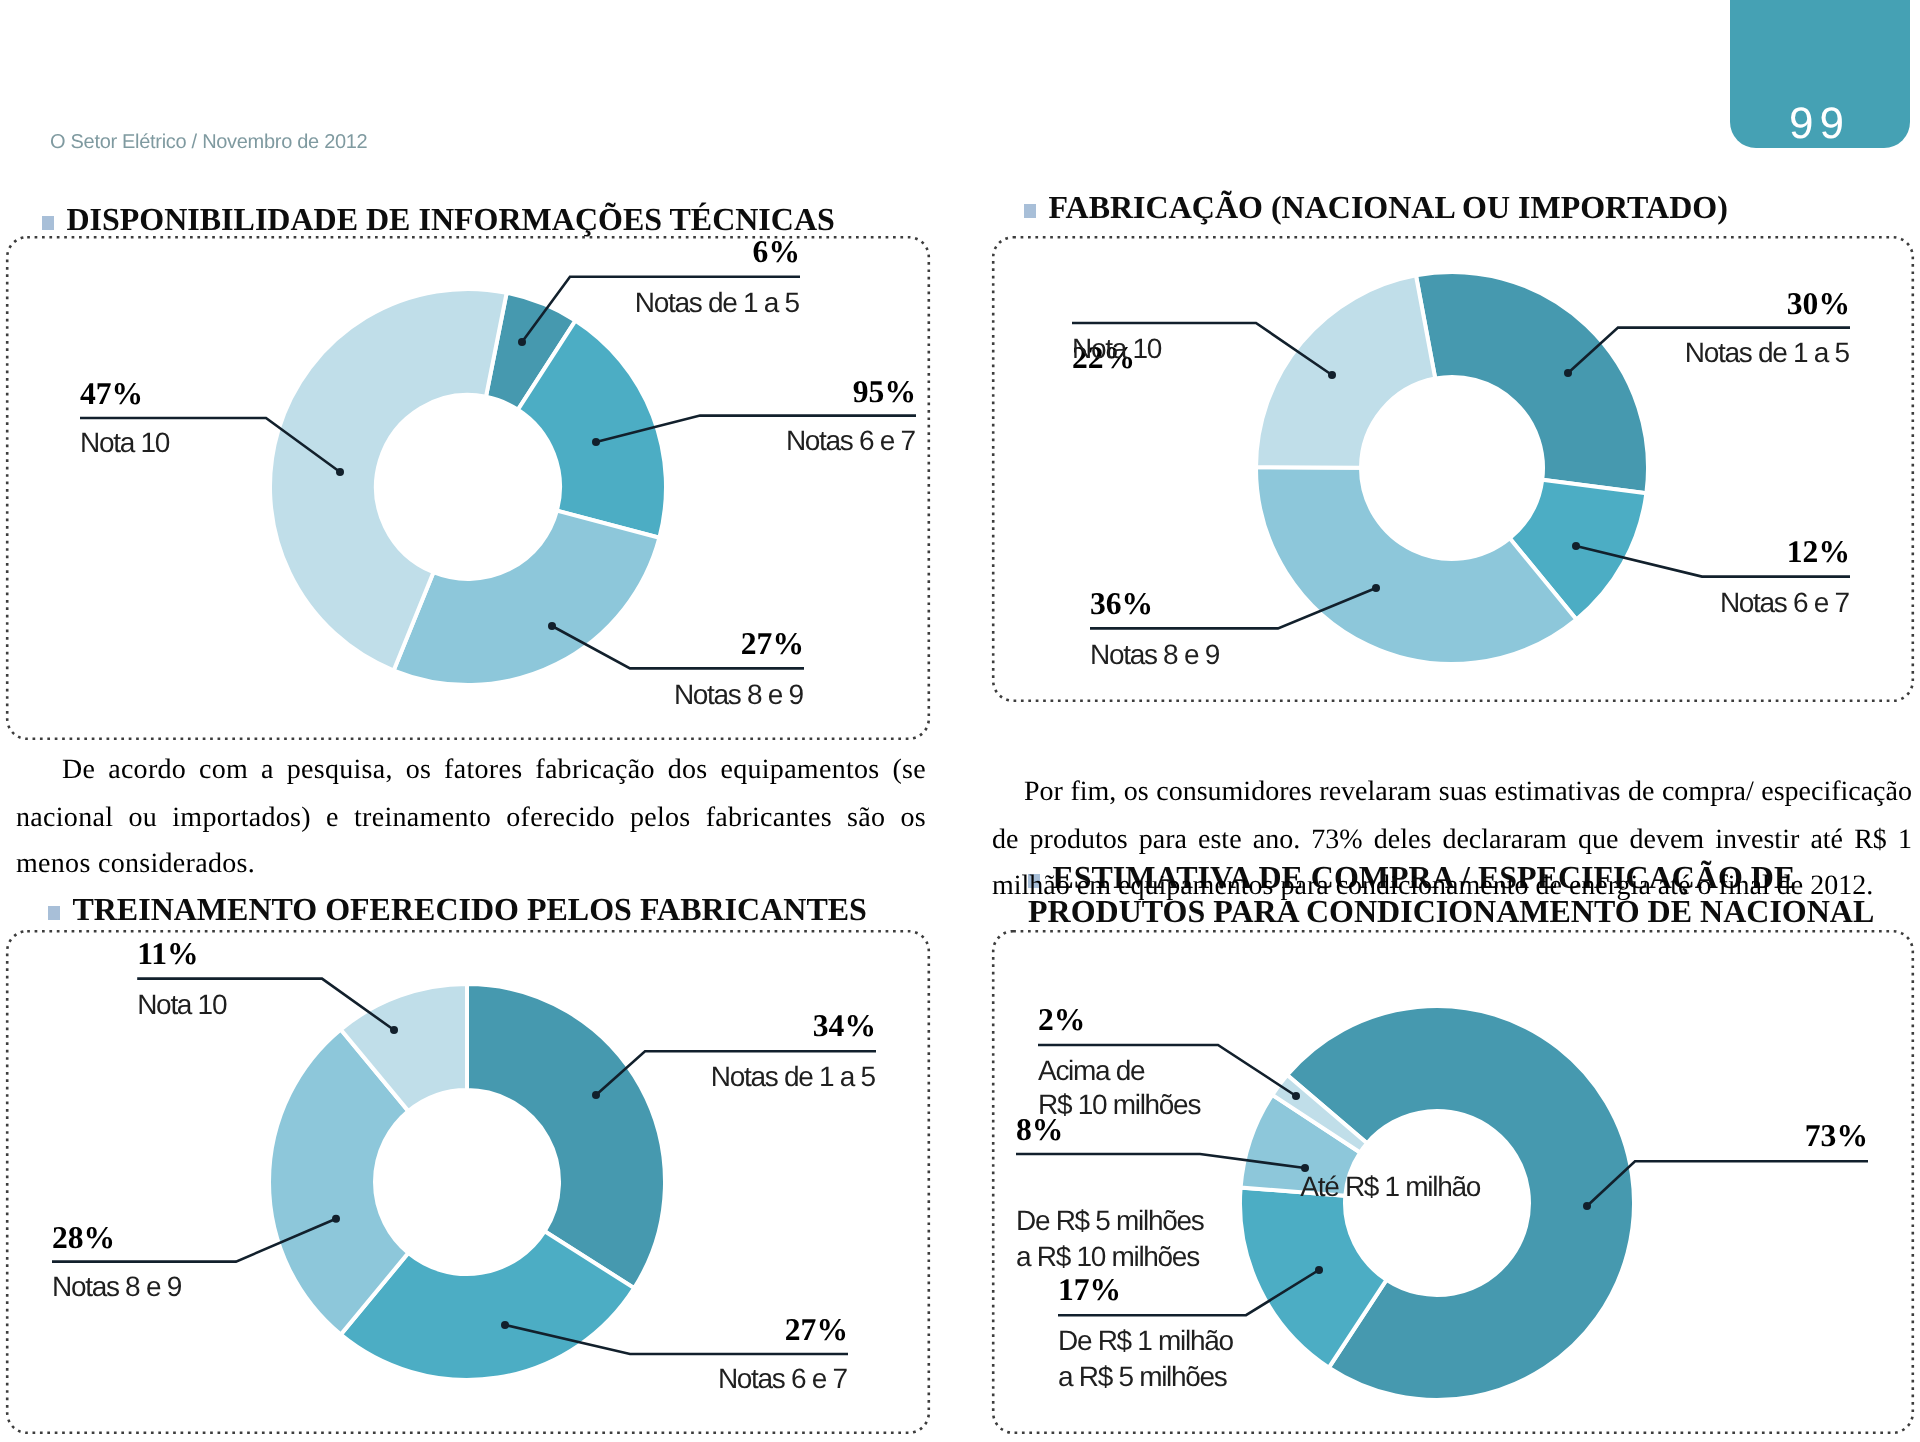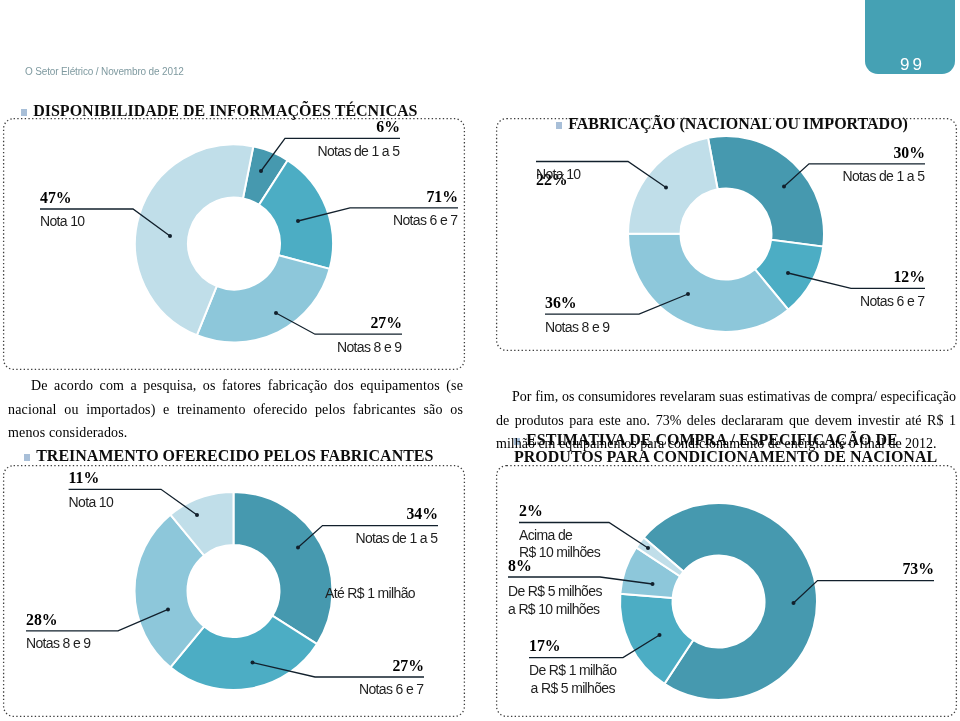--- a/index.html
+++ b/index.html
@@ -2,21 +2,21 @@
 <html><head>
 <meta charset="utf-8">
 <style>
   html,body{margin:0;padding:0;}
   body{width:960px;height:721px;background:#ffffff;position:relative;overflow:hidden;
        font-family:"Liberation Serif",serif;-webkit-font-smoothing:antialiased;}
 
   #page-number-badge{position:absolute;left:865px;top:-22px;width:90px;height:96px;
        border-radius:0 0 13px 13px;}
   #page-number-badge .num{position:absolute;right:30px;bottom:-0.5px;color:#ffffff;
-       font-family:"Liberation Sans",sans-serif;font-size:17px;letter-spacing:3px;font-weight:400;}
+       font-family:"Liberation Sans",sans-serif;font-size:22px;letter-spacing:3px;font-weight:400;}
 
   #running-head{position:absolute;left:3px;top:66px;
        font-family:"Liberation Sans",sans-serif;font-size:10px;letter-spacing:-0.15px;}
 
   .panel{position:absolute;box-sizing:border-box;}
   .panel svg{position:absolute;left:0;top:0;overflow:visible;}
 
   .chart-title{position:absolute;font-family:"Liberation Serif",serif;font-weight:bold;
        font-size:16px;color:#0d0d0d;letter-spacing:0px;line-height:17.2px;}
   .bullet{display:inline-block;width:6.2px;height:6.2px;background:#a8bfd8;
@@ -58,21 +58,21 @@
       <rect x="0.6" y="0.6" width="460.8" height="250.8" rx="10" ry="10" fill="none" stroke="#3d3d3d" stroke-width="1.3" stroke-dasharray="1.35 2.35" stroke-linecap="butt"></rect>
     </svg>
   </div>
 <div class="panel" id="panel3" style="left: 496px; top: 465px; width: 461px; height: 252px;">
     <svg width="461" height="252">
       <rect x="0.6" y="0.6" width="459.8" height="250.8" rx="10" ry="10" fill="none" stroke="#3d3d3d" stroke-width="1.3" stroke-dasharray="1.35 2.35" stroke-linecap="butt"></rect>
     </svg>
   </div>
 
 <div class="chart-title" id="title0" style="left: 21px; top: 102px; width: 440px;"><span class="bullet" style="background: rgb(168, 191, 216);"></span><span>DISPONIBILIDADE DE INFORMAÇÕES TÉCNICAS</span></div>
-<div class="chart-title" id="title1" style="left: 512px; top: 115px; width: 440px; text-align: center;"><span class="bullet" style="background: rgb(168, 191, 216);"></span><span>FABRICAÇÃO (NACIONAL OU IMPORTADO)</span></div>
+<div class="chart-title" id="title1" style="left: 512px; top: 96px; width: 440px;"><span class="bullet" style="background: rgb(168, 191, 216);"></span><span>FABRICAÇÃO (NACIONAL OU IMPORTADO)</span></div>
 <div class="chart-title" id="title2" style="left: 24px; top: 447px; width: 440px;"><span class="bullet" style="background: rgb(168, 191, 216);"></span><span>TREINAMENTO OFERECIDO PELOS FABRICANTES</span></div>
 <div class="chart-title" id="title3" style="left: 514px; top: 431px; width: 430px;"><span class="bullet" style="background: rgb(168, 191, 216);"></span><span>ESTIMATIVA DE COMPRA / ESPECIFICAÇÃO DE PRODUTOS PARA CONDICIONAMENTO DE NACIONAL</span></div>
 
 <div class="para" id="paraL" style="left: 8px; top: 374px; width: 455px;">De acordo com a pesquisa, os fatores fabricação dos equipamentos (se nacional ou importados) e treinamento oferecido pelos fabricantes são os menos considerados.</div>
 <div class="para" id="paraR" style="left: 496px; top: 357px; width: 460px; margin-top: 28px;">Por fim, os consumidores revelaram suas estimativas de compra/ especificação de produtos para este ano. 73% deles declararam que devem investir até R$ 1 milhão em equipamentos para condicionamento de energia até o final de 2012.</div>
 
 <div id="charts">
     <svg class="chart" width="960" height="721" style="left: 0px; top: 0px;">
       <path d="M253.3139418795967 146.4022572400802 A99 99 0 0 1 287.70171212964874 160.33073816400474 L258.95231068650344 204.85569652064868 A46 46 0 0 0 242.97415481274192 198.3838771014514 Z" fill="#4699af" stroke="#ffffff" stroke-width="2"></path>
       <path d="M287.70171212964874 160.33073816400474 A99 99 0 0 1 329.6934100996738 268.87264794016664 L278.4636046927777 255.28931116411783 A46 46 0 0 0 258.95231068650344 204.85569652064868 Z" fill="#4cadc4" stroke="#ffffff" stroke-width="2"></path>
@@ -126,21 +126,21 @@
       <circle cx="659.5" cy="635" r="2.0" fill="#12202c"></circle>
       <path d="M652.5 584 L600 577 L508 577" fill="none" stroke="#12202c" stroke-width="1.3"></path>
       <circle cx="652.5" cy="584" r="2.0" fill="#12202c"></circle>
       <path d="M648 548 L609 522.5 L519 522.5" fill="none" stroke="#12202c" stroke-width="1.3"></path>
       <circle cx="648" cy="548" r="2.0" fill="#12202c"></circle>
     </svg>
   </div>
 
 <div class="pct" style="top: 119.1px; left: 0px; width: 400px; text-align: right;">6%</div>
 <div class="cap" style="top: 142.8px; left: 0px; width: 399.4px; text-align: right;">Notas de 1 a 5</div>
-<div class="pct" style="top: 188.5px; left: 0px; width: 458px; text-align: right;">71%</div>
+<div class="pct" style="top: 188.5px; left: 0px; width: 458px; text-align: right;">95%</div>
 <div class="cap" style="top: 212.2px; left: 0px; width: 457.4px; text-align: right;">Notas 6 e 7</div>
 <div class="pct" style="top: 314.9px; left: 0px; width: 402px; text-align: right;">27%</div>
 <div class="cap" style="top: 338.6px; left: 0px; width: 401.4px; text-align: right;">Notas 8 e 9</div>
 <div class="pct" style="top: 189.7px; left: 40px; text-align: left;">47%</div>
 <div class="cap" style="top: 213.4px; left: 40px; text-align: left;">Nota 10</div>
 <div class="pct" style="top: 144.5px; left: 0px; width: 925px; text-align: right;">30%</div>
 <div class="cap" style="top: 168.2px; left: 0px; width: 924.4px; text-align: right;">Notas de 1 a 5</div>
 <div class="pct" style="top: 269px; left: 0px; width: 925px; text-align: right;">12%</div>
 <div class="cap" style="top: 292.7px; left: 0px; width: 924.4px; text-align: right;">Notas 6 e 7</div>
 <div class="pct" style="top: 294.9px; left: 545px; text-align: left;">36%</div>
@@ -149,19 +149,19 @@
 <div class="cap" style="top: 165.9px; left: 536px; text-align: left;">Nota 10</div>
 <div class="pct" style="top: 506.3px; left: 0px; width: 438px; text-align: right;">34%</div>
 <div class="cap" style="top: 530px; left: 0px; width: 437.4px; text-align: right;">Notas de 1 a 5</div>
 <div class="pct" style="top: 657.7px; left: 0px; width: 424px; text-align: right;">27%</div>
 <div class="cap" style="top: 681.4px; left: 0px; width: 423.4px; text-align: right;">Notas 6 e 7</div>
 <div class="pct" style="top: 611.5px; left: 26px; text-align: left;">28%</div>
 <div class="cap" style="top: 635.2px; left: 26px; text-align: left;">Notas 8 e 9</div>
 <div class="pct" style="top: 470px; left: 68.6px; text-align: left;">11%</div>
 <div class="cap" style="top: 493.7px; left: 68.6px; text-align: left;">Nota 10</div>
 <div class="pct" style="top: 561.3px; left: 0px; width: 934px; text-align: right;">73%</div>
-<div class="cap" style="top: 585px; left: 0px; width: 740px; text-align: center;">Até R$ 1 milhão</div>
+<div class="cap" style="top: 585px; left: 0px; width: 740px; text-align: right;">Até R$ 1 milhão</div>
 <div class="pct" style="top: 638.3px; left: 529px; text-align: left;">17%</div>
-<div class="cap" style="top: 662px; left: 529px; text-align: center;">De R$ 1 milhão<br>a R$ 5 milhões</div>
+<div class="cap" style="top: 662px; left: 529px; text-align: left;">De R$ 1 milhão<br>a R$ 5 milhões</div>
 <div class="pct" style="top: 557.7px; left: 508px; text-align: left;">8%</div>
-<div class="cap" style="top: 583px; left: 508px; text-align: left;">De R$ 5 milhões<br>a R$ 10 milhões</div>
+<div class="cap" style="top: 602px; left: 508px; text-align: left;">De R$ 5 milhões<br>a R$ 10 milhões</div>
 <div class="pct" style="top: 503.2px; left: 519px; text-align: left;">2%</div>
 <div class="cap" style="top: 526.9px; left: 519px; text-align: left;">Acima de<br>R$ 10 milhões</div>
 
 </body></html>

